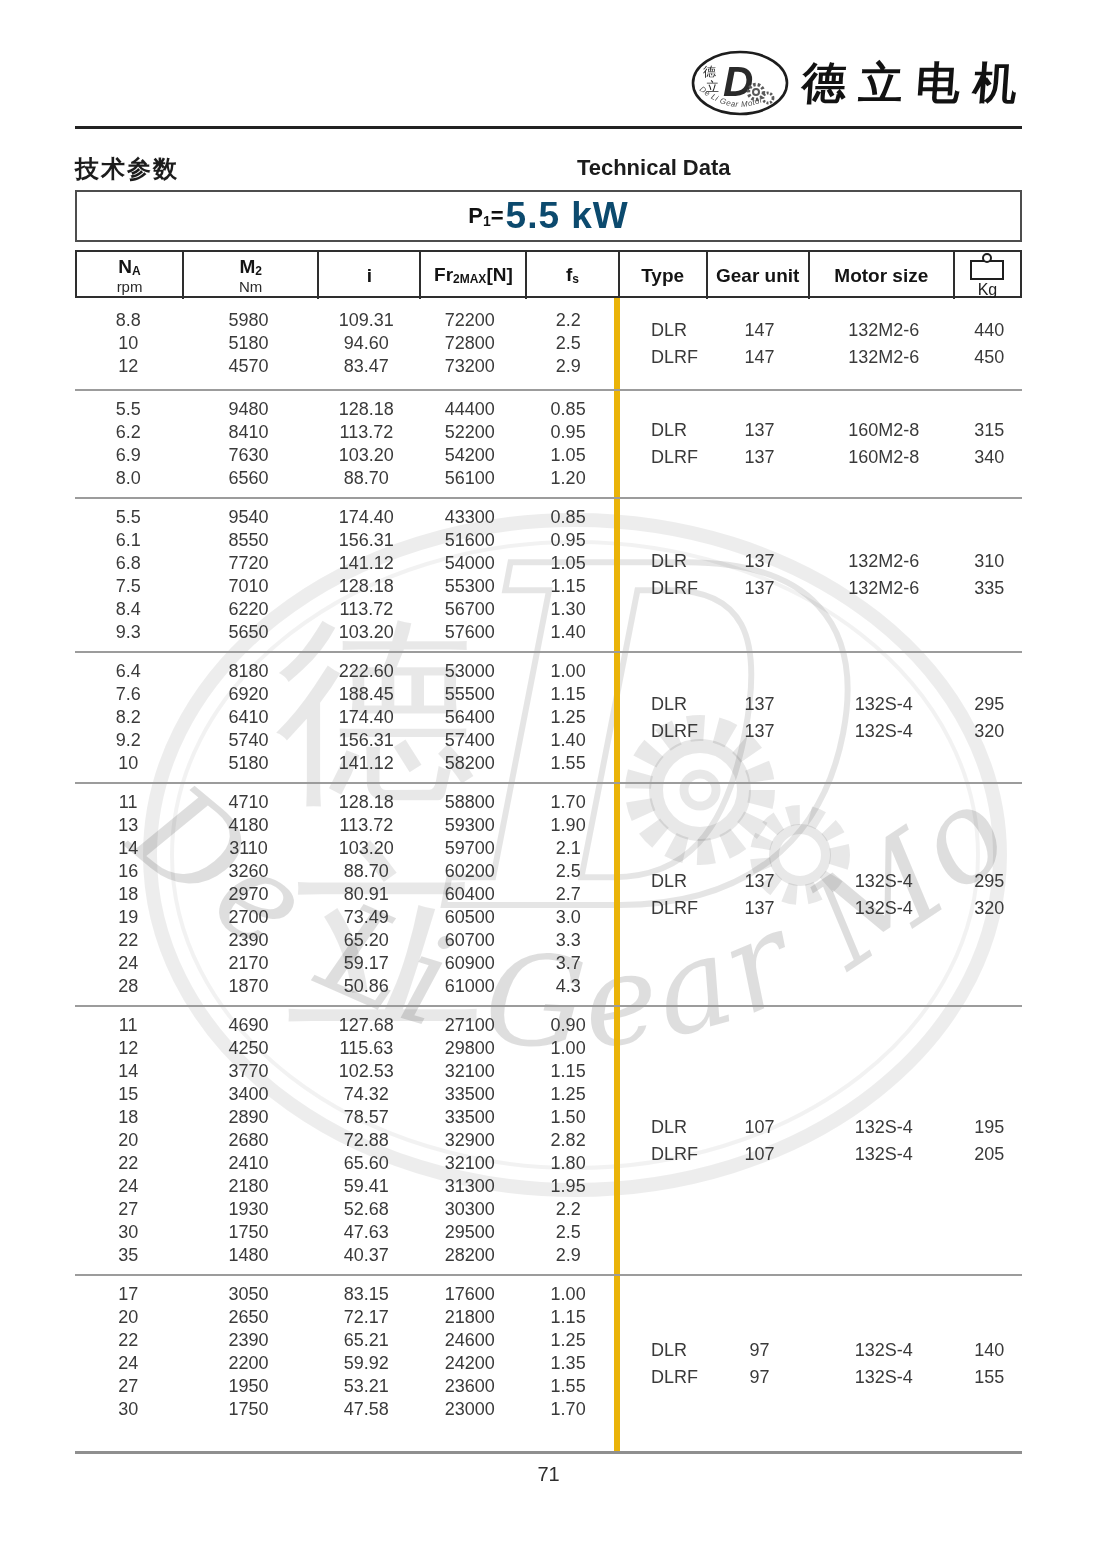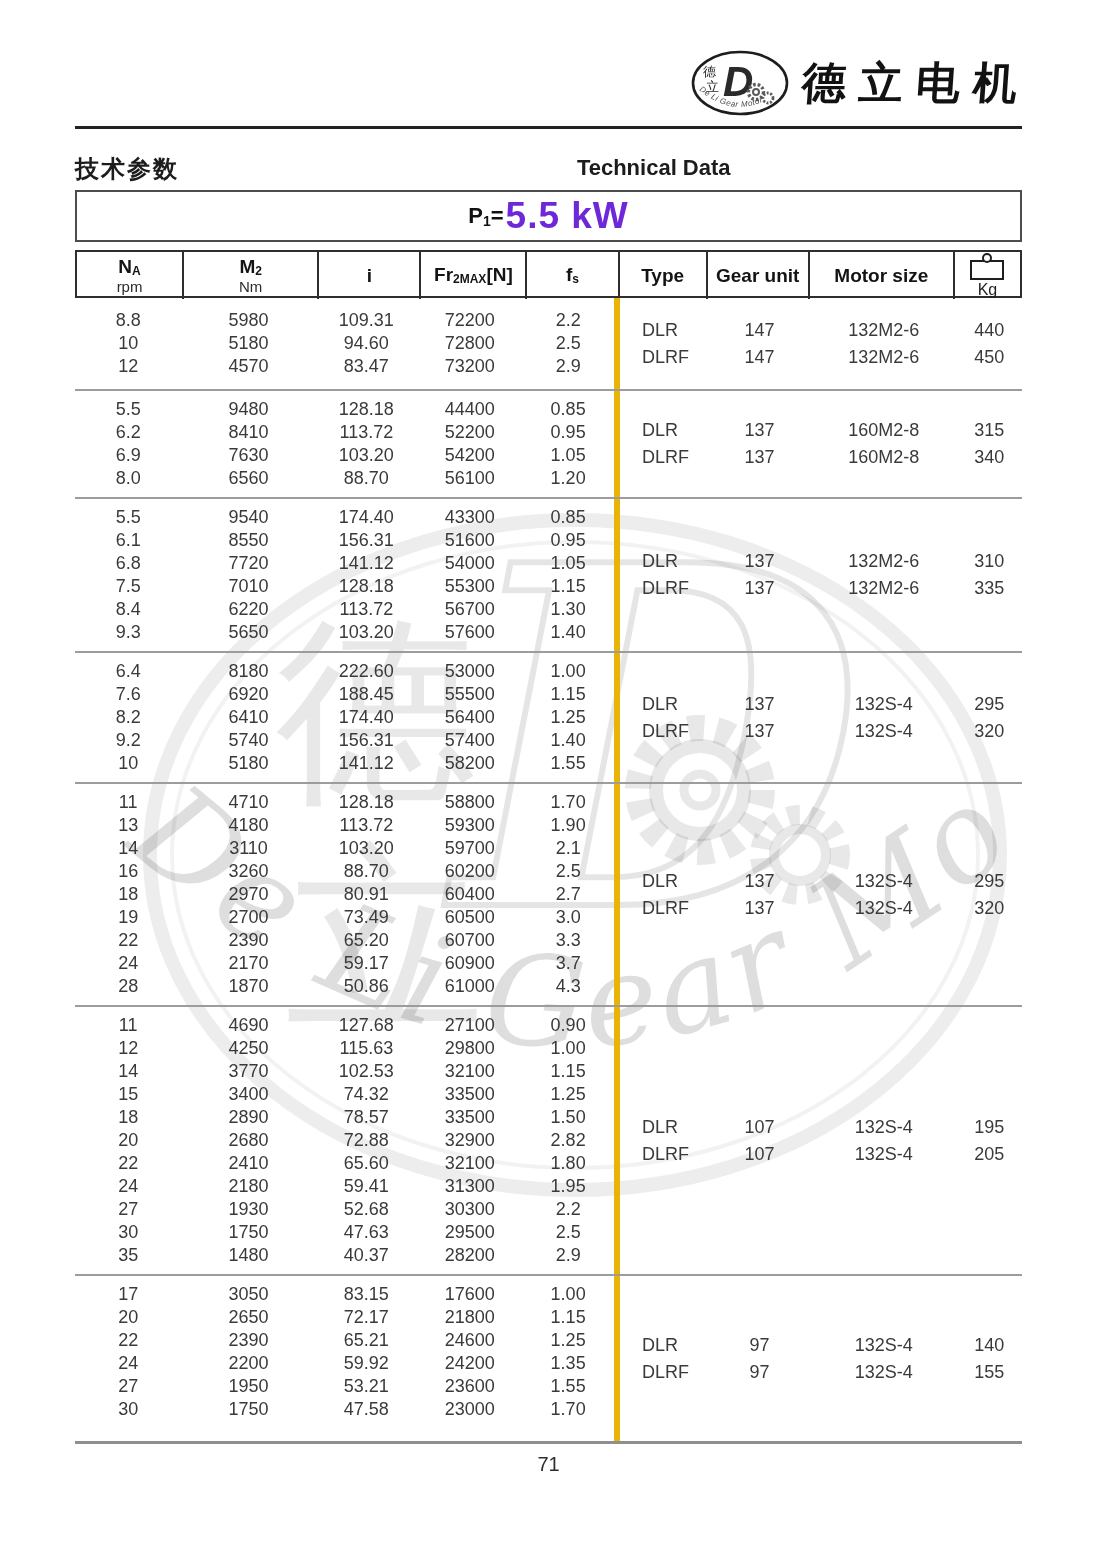--- a/index.html
+++ b/index.html
@@ -16,44 +16,44 @@
 
   
   .section-titles { position:relative; margin-top:24px; height:28px; }
   .title-cn { position:absolute; left:0; top:0; font-size:24px; font-weight:600; color:#1c1c1c; letter-spacing:2px; }
   .title-en { position:absolute; left:53%; top:2px; font-size:22px; font-weight:bold; color:#1c1c1c; }
 
   
   .power-box { margin-top:9px; height:48px; border:2px solid #4d4d4d; display:flex; align-items:center; justify-content:center; background:transparent; }
   .p-prefix { font-size:22px; font-weight:bold; color:#111; }
   .p-sub { font-size:14px; font-weight:bold; color:#111; vertical-align:-3px; }
-  .p-value { font-size:37px; font-weight:bold; color:#6d28d9; letter-spacing:1px; margin-left:2px; }
+  .p-value { font-size:37px; font-weight:bold; color:#0c4a6e; letter-spacing:1px; margin-left:2px; }
 
   
   .thead { margin-top:8px; display:grid; grid-template-columns:11.36% 14.33% 10.83% 11.25% 9.77% 9.34% 10.83% 15.39% auto; border:2px solid #2e2e2e; box-sizing:border-box; height:48px; }
   .hc { border-right:2px solid #2e2e2e; display:flex; flex-direction:column; align-items:center; justify-content:center; line-height:1.15; }
   .hc:last-child { border-right:none; }
   .h-main { font-size:19px; font-weight:bold; color:#141414; }
   .h-sub { font-size:15px; color:#2a2a2a; }
   .msub { font-size:12px; font-weight:bold; vertical-align:-2px; }
   .weight-icon { width:30px; height:16px; border:2px solid #1e1e1e; position:relative; margin:8px auto 1px; background:#fff; }
   .weight-icon::before { content:''; position:absolute; top:-9px; left:50%; transform:translateX(-50%); width:6px; height:6px; border:2px solid #1e1e1e; border-radius:50%; background:#fff; }
   .kg-label { font-size:16px; color:#1e1e1e; }
 
   
   .tbody { border-bottom:3px solid #8f8f8f; }
   .group { display:flex; border-bottom:2px solid #9c9c9c; }
   .group:last-child { border-bottom:none; }
   .g-left { width:57.54%; box-sizing:border-box; border-right:6px solid #eab308; display:grid; grid-template-columns:19.74% 24.91% 18.82% 19.56% 16.97%; align-content:start; padding:7px 0; }
   .group:first-child .g-left { padding:11px 0; }
-  .group:last-child .g-left { padding-bottom:20px; }
+  .group:last-child .g-left { padding-bottom:30px; }
   .g-right { width:42.46%; display:grid; grid-template-columns:22% 25.5% 36.25% 16.25%; align-self:center; }
   .cell { text-align:center; line-height:23px; font-size:18px; color:#3a3a3a; white-space:nowrap; }
   .g-right .cell { line-height:27px; }
-  .rc0 { text-align:left; padding-left:22px; box-sizing:border-box; }
+  .rc0 { text-align:left; padding-left:31px; box-sizing:border-box; }
 
   
   .page-number { margin-top:9px; text-align:center; font-size:20px; color:#2e2e2e; }
 
   .wm text { font-family:"DejaVu Serif","Liberation Serif",serif; }
 </style>
 </head>
 <body>
 
 <div class="page">

